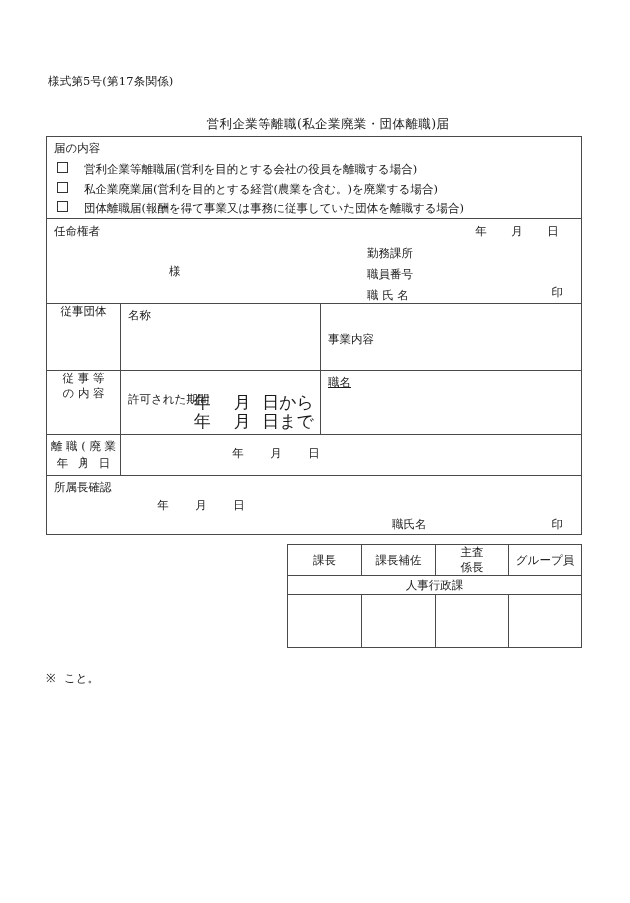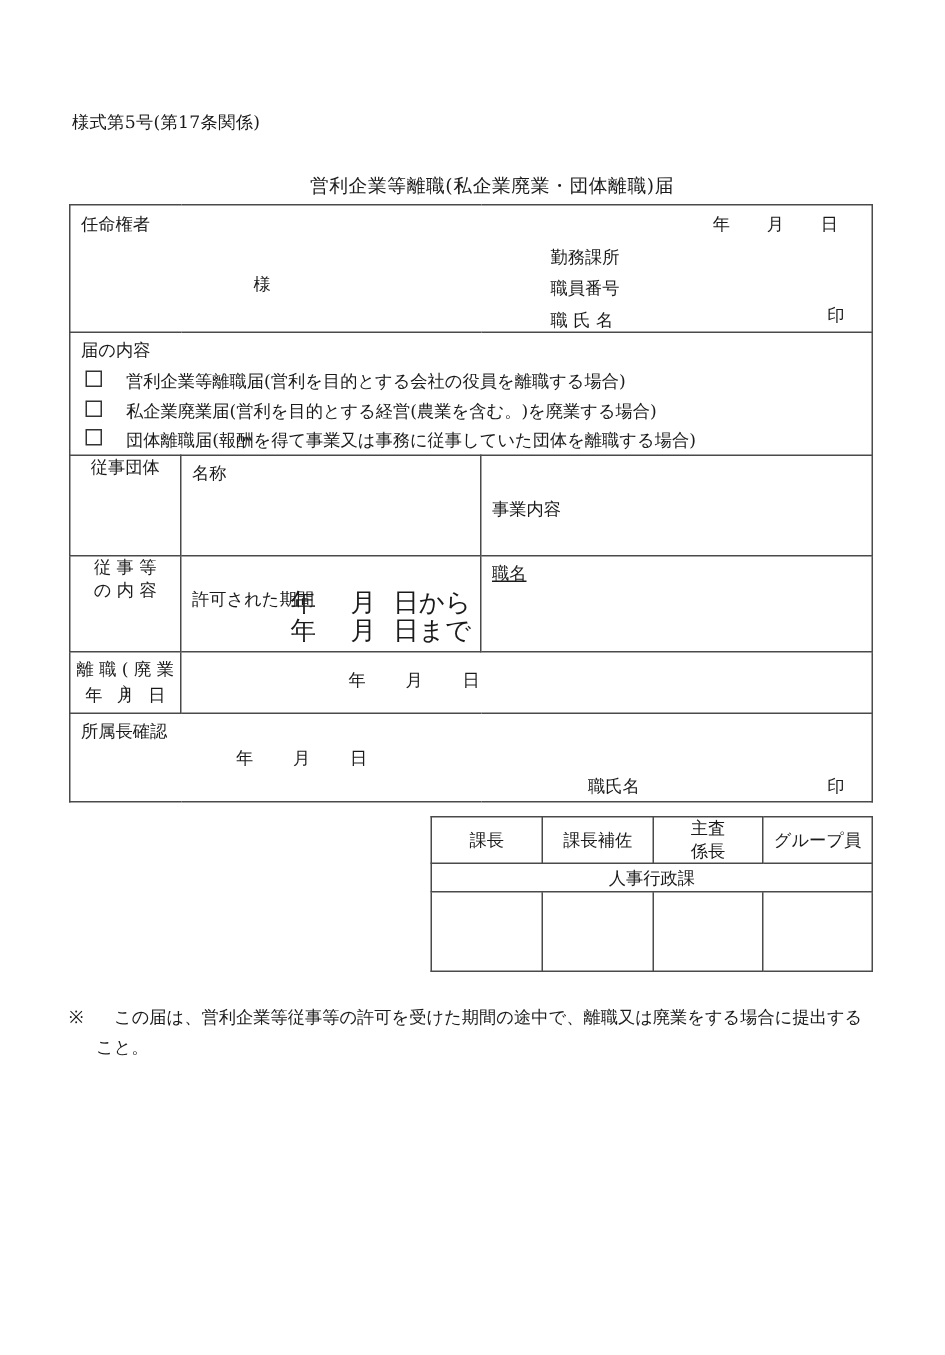--- a/index.html
+++ b/index.html
@@ -217,51 +217,51 @@
   <table class="main-table">
     <colgroup>
       <col style="width:74px">
       <col style="width:200px">
       <col style="width:261px">
     </colgroup>
     <tbody>
 
       <tr>
         <td colspan="3">
+          <div class="sec2">
+            <div class="s2-title">届の内容</div>
+            <div class="s2-list">
+              <div class="s2-item">
+                <span class="s2-box"></span><span>営利企業等離職届(営利を目的とする会社の役員を離職する場合)</span>
+              </div>
+              <div class="s2-item">
+                <span class="s2-box"></span><span>私企業廃業届(営利を目的とする経営(農業を含む。)を廃業する場合)</span>
+              </div>
+              <div class="s2-item">
+                <span class="s2-box"></span><span>団体離職届(報酬を得て事業又は事務に従事していた団体を離職する場合)</span>
+              </div>
+            </div>
+          </div>
+        </td>
+      </tr>
+
+      <tr>
+        <td colspan="3">
           <div class="sec1">
             <div class="s1-appointer">任命権者</div>
             <div class="s1-date">
               <span>年</span><span>月</span><span>日</span>
             </div>
             <div class="s1-sama">様</div>
             <div class="s1-fields">
               <div>勤務課所</div>
               <div>職員番号</div>
               <div>職 氏 名</div>
             </div>
             <div class="s1-seal">印</div>
-          </div>
-        </td>
-      </tr>
-
-      <tr>
-        <td colspan="3">
-          <div class="sec2">
-            <div class="s2-title">届の内容</div>
-            <div class="s2-list">
-              <div class="s2-item">
-                <span class="s2-box"></span><span>営利企業等離職届(営利を目的とする会社の役員を離職する場合)</span>
-              </div>
-              <div class="s2-item">
-                <span class="s2-box"></span><span>私企業廃業届(営利を目的とする経営(農業を含む。)を廃業する場合)</span>
-              </div>
-              <div class="s2-item">
-                <span class="s2-box"></span><span>団体離職届(報酬を得て事業又は事務に従事していた団体を離職する場合)</span>
-              </div>
-            </div>
           </div>
         </td>
       </tr>
 
       <tr class="row-org">
         <td class="lbl-col">
           <div class="inner">従事団体</div>
         </td>
         <td class="mid-col">
           <div class="r-org-name" style="height:42px">
@@ -365,17 +365,16 @@
         <td class="ap-body"></td>
         <td class="ap-body"></td>
         <td class="ap-body"></td>
         <td class="ap-body"></td>
       </tr>
     </tbody>
   </table>
 
   <div class="footnote">
     <span class="mark">※</span>
-    <span class="body">この届は、営利企業等従事等の許可を受けた期間の途中で、離職又は廃業をする場合に提出する</span>
     <span class="cont">こと。</span>
   </div>
 
 </div>
 
 </body></html>

